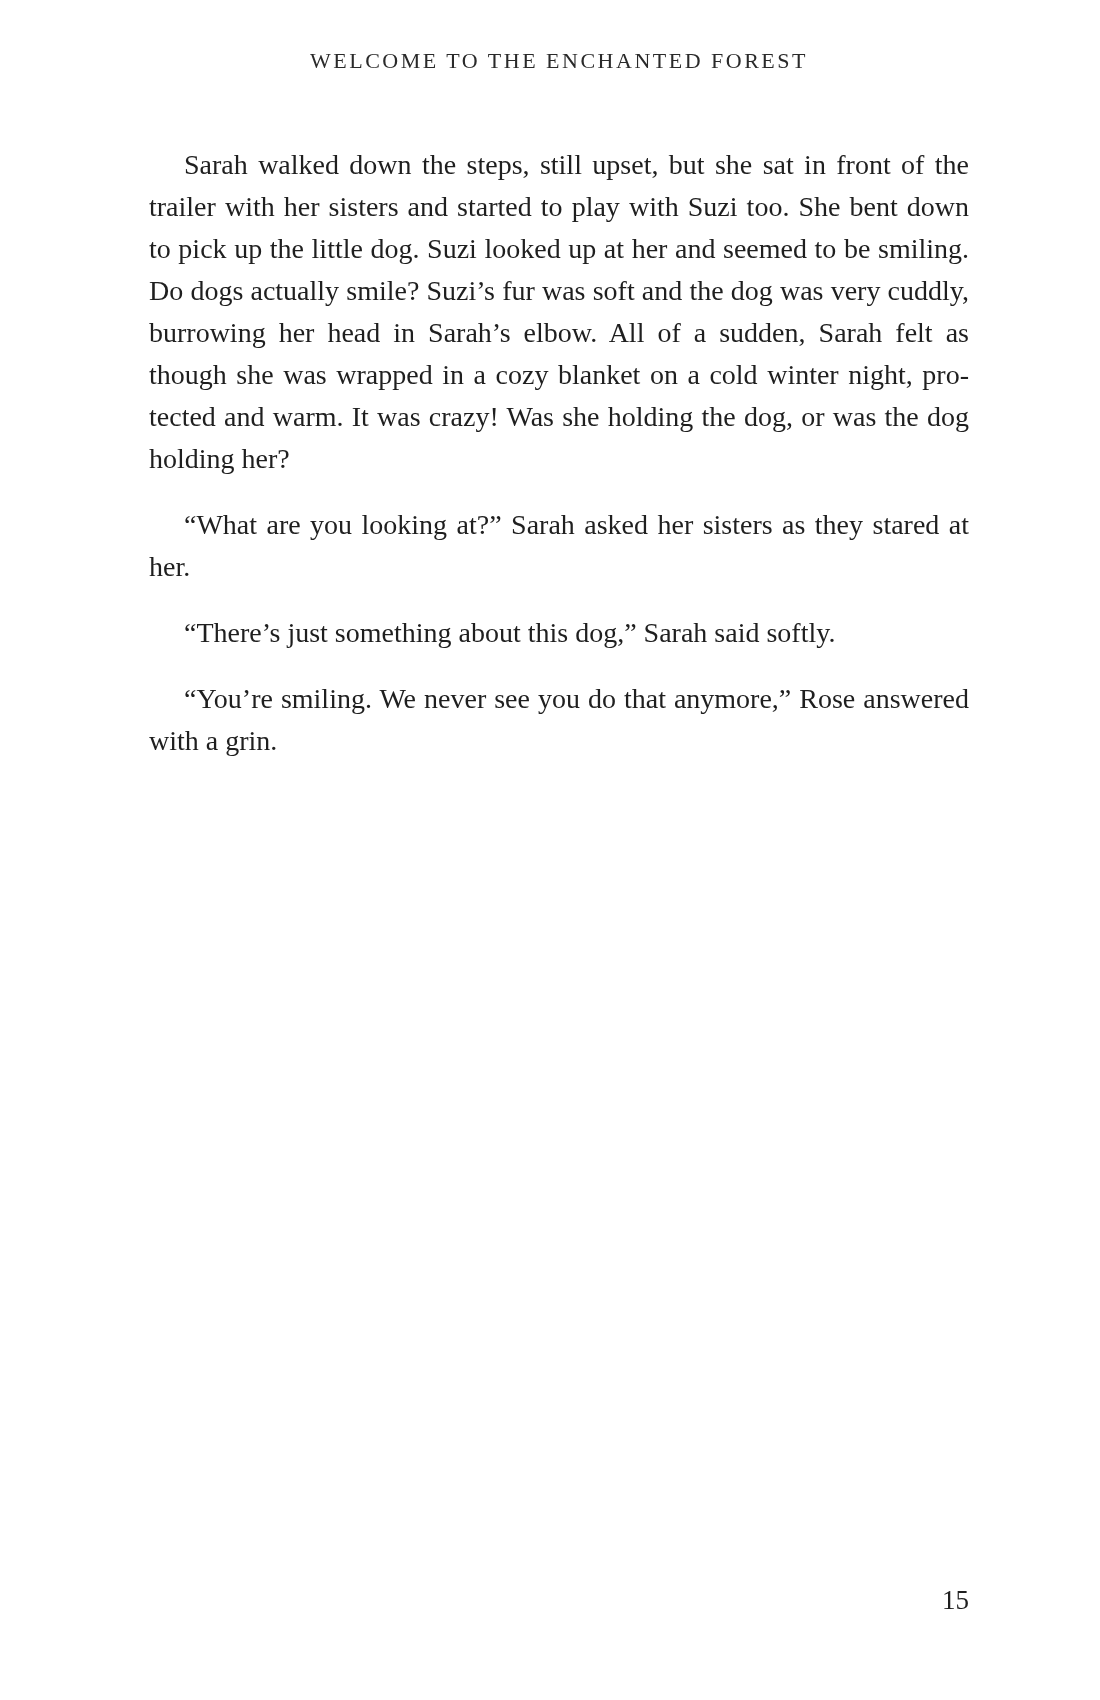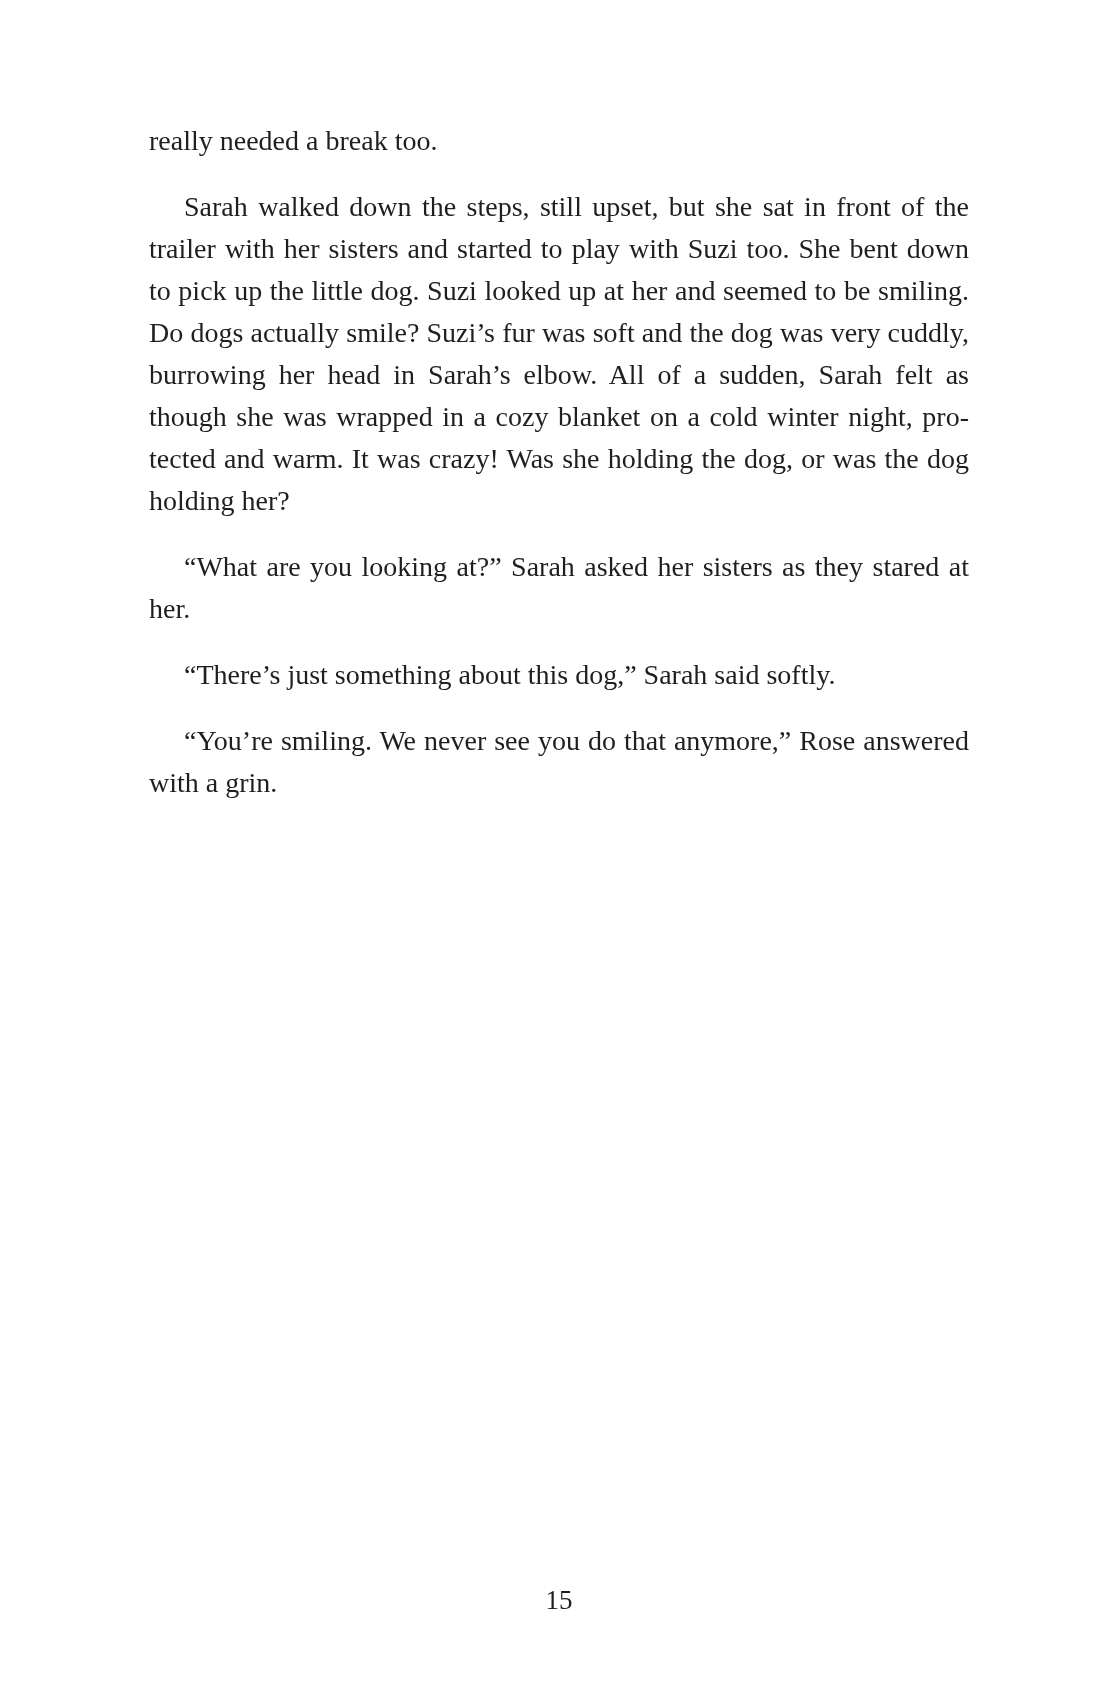--- a/index.html
+++ b/index.html
@@ -44,34 +44,34 @@
     }
     .body-text p.indented {
       text-indent: 35px;
       margin-top: 24px;
     }
     .folio {
       position: absolute;
       top: 1585px;
       left: 149px;
       width: 820px;
-      text-align: center;
+      text-align: right;
       font-size: 27px;
       color: #1f1f1f;
     }
   </style>
 </head>
 <body>
 
 <div class="page">
 
+  <div class="running-header">WELCOME TO THE ENCHANTED FOREST</div>
 
   <div class="body-text">
 
-      <p>really needed a break too.</p>
 
       <p class="indented">Sarah walked down the steps, still upset, but she sat in front of the trailer with her sisters and started to play with Suzi too. She bent down to pick up the little dog. Suzi looked up at her and seemed to be smiling. Do dogs actually smile? Suzi’s fur was soft and the dog was very cuddly, burrowing her head in Sarah’s elbow. All of a sudden, Sarah felt as though she was wrapped in a cozy blanket on a cold winter night, pro­tected and warm. It was crazy! Was she holding the dog, or was the dog holding her?</p>
 
       <p class="indented">“What are you looking at?” Sarah asked her sisters as they stared at her.</p>
 
       <p class="indented">“There’s just something about this dog,” Sarah said softly.</p>
 
       <p class="indented">“You’re smiling. We never see you do that anymore,” Rose answered with a grin.</p>
     </div>
 

